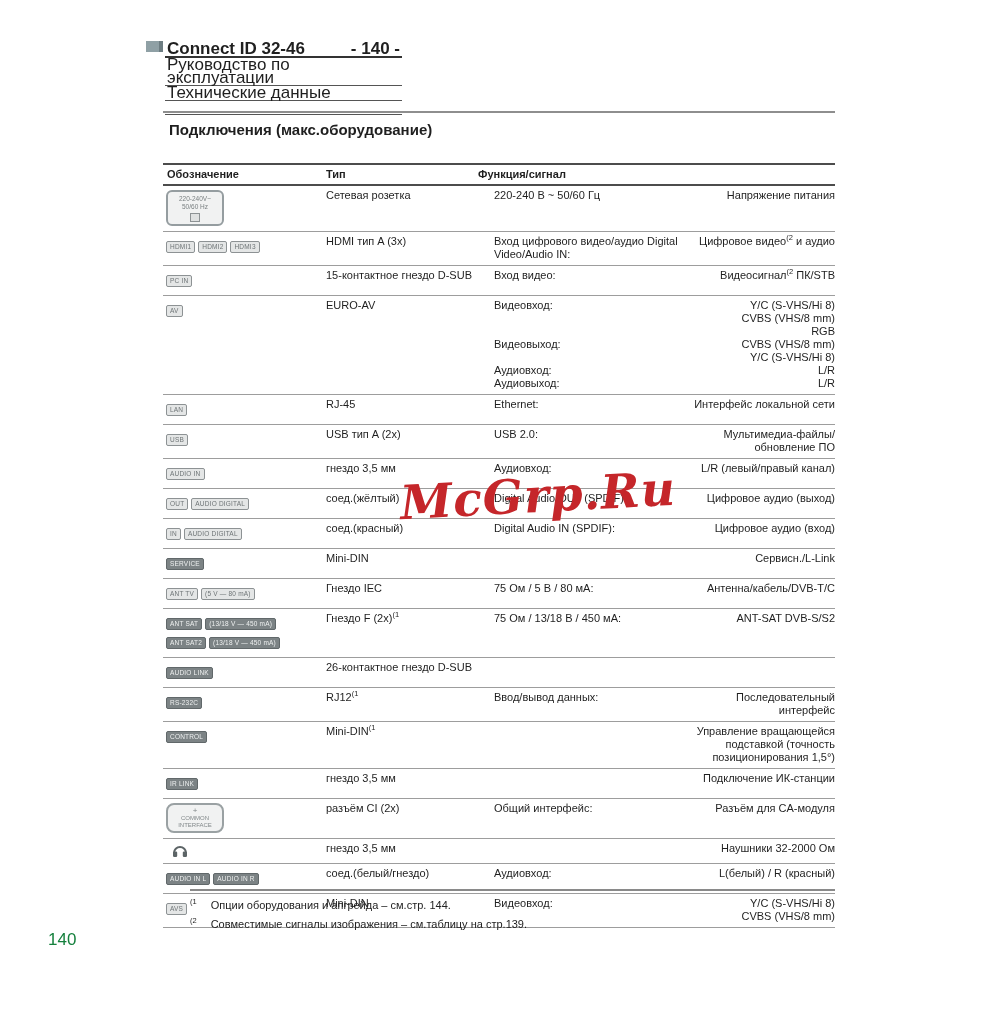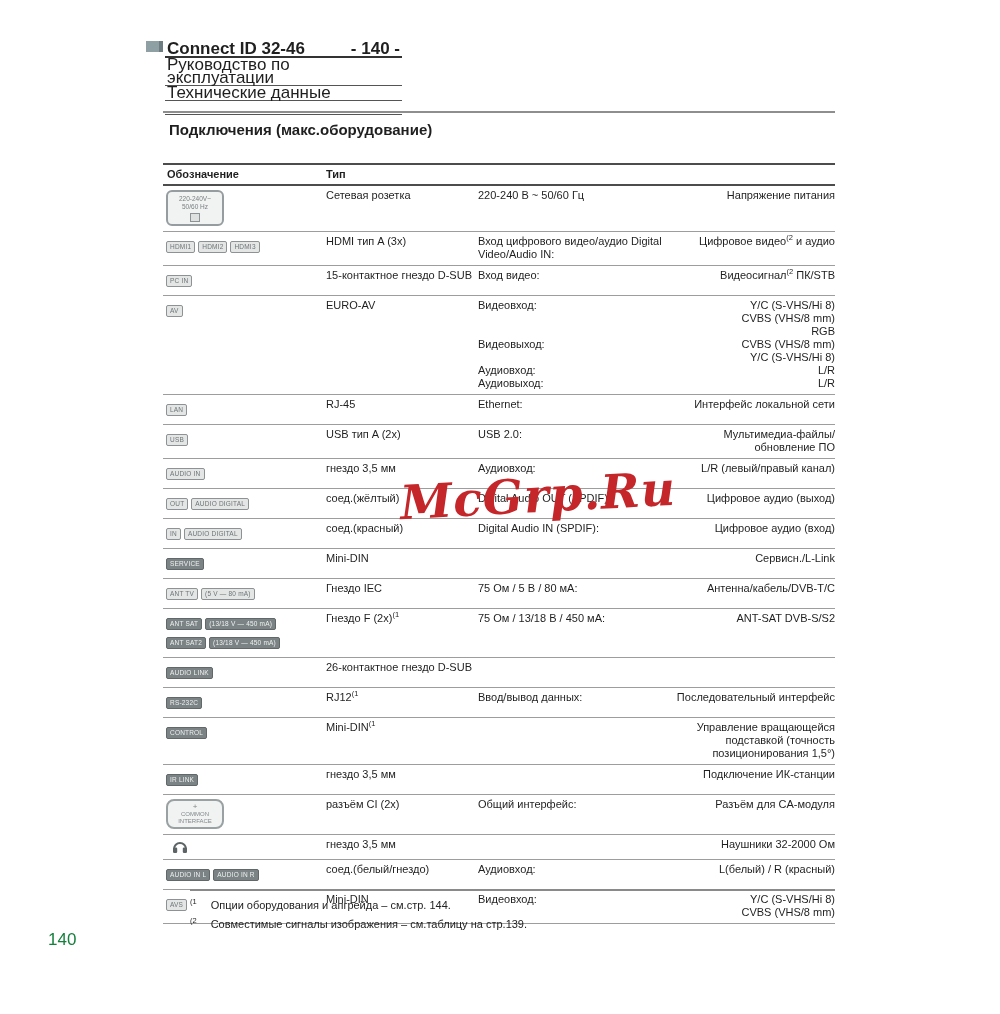--- a/index.html
+++ b/index.html
@@ -20,21 +20,21 @@
   .conn-table{position:absolute;left:163px;top:163px;width:672px;}
   .thead{display:flex;border-top:2px solid #4c4c4c;border-bottom:2px solid #4c4c4c;
          font-weight:bold;font-size:11px;padding:3px 0 4px 0;}
   .th1{width:163px;padding-left:4px;box-sizing:border-box;}
   .th2{width:152px;}
   .th3{flex:1;}
   .trow{display:flex;border-bottom:1px solid #9d9d9d;padding:3px 0 4px 0;}
   .cell{box-sizing:border-box;}
   .col-icon{width:163px;padding:1px 4px 1px 3px;}
   .col-type{width:152px;font-size:11px;line-height:13px;padding-right:6px;}
-  .col-lines{flex:1;display:flex;flex-direction:column;}
+  .col-lines{flex:1;display:flex;flex-direction:column;margin-left:16px;}
   .frow{display:flex;}
   .fcell{width:188px;font-size:11px;line-height:13px;}
   .vcell{flex:1;text-align:right;font-size:11px;line-height:13px;}
   sup.sup{font-size:7.5px;vertical-align:super;line-height:0;}
   
   .icon-line{margin:1px 0;white-space:nowrap;}
   .icon-box{display:inline-block;border:1px solid #8d9294;background:#e4e6e6;color:#6e7476;
         font-size:6.5px;line-height:1;padding:2px 3px;border-radius:2px;margin-right:3px;
         letter-spacing:.2px;vertical-align:middle;}
   .icon-box.dark{background:#7c8385;color:#eef0f0;border-color:#61686a;}
@@ -77,20 +77,21 @@
   </div>
 
   <div class="full-rule"></div>
 
   <h1 class="sec-title">Подключения (макс.оборудование)</h1>
 
   <div class="conn-table">
     <div class="thead">
       <span class="th1">Обозначение</span>
       <span class="th2">Тип</span>
+      <span class="th3">Функция/сигнал</span>
     </div>
     <div id="table-body">
         <div class="trow">
           <div class="cell col-icon">
             <div class="icon-power">
               <div class="pw-line">220-240V~</div>
               <div class="pw-line">50/60 Hz</div>
               <div class="pw-plug"></div>
             </div>
           </div>

